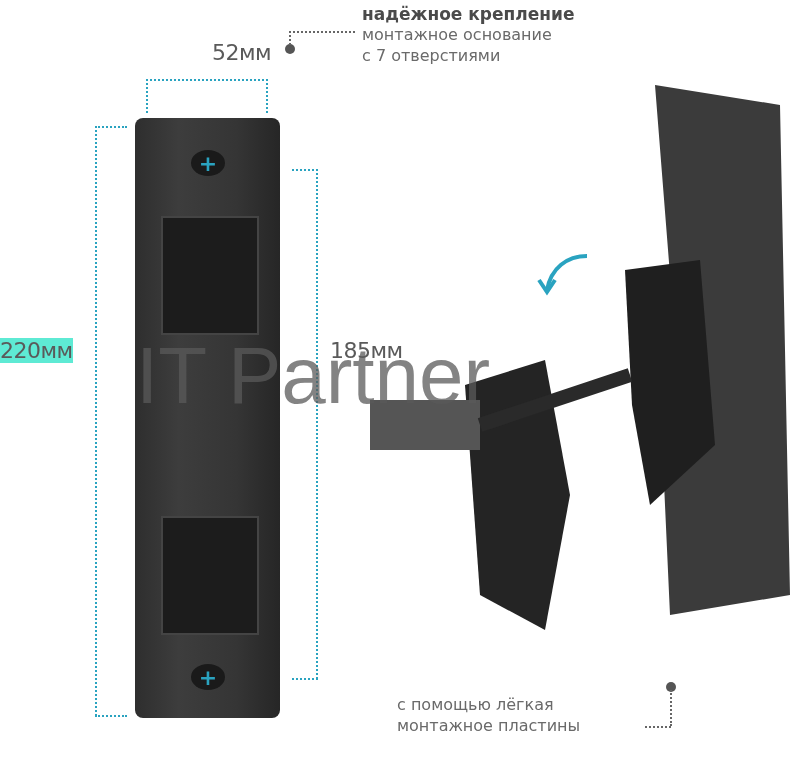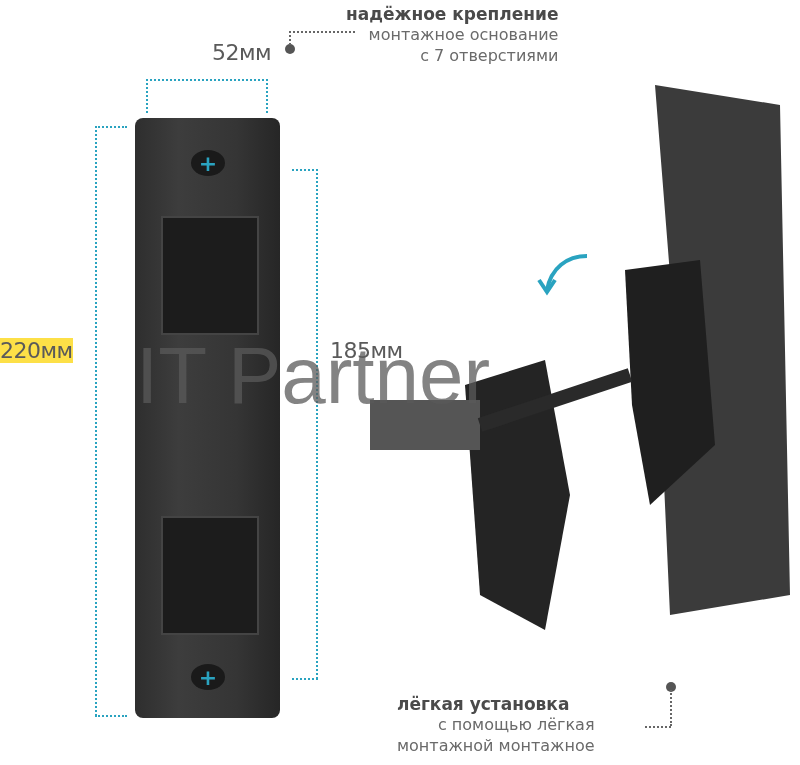--- a/index.html
+++ b/index.html
@@ -5,55 +5,55 @@
   html, body { margin:0; padding:0; }
   body { width:800px; height:765px; background:#ffffff; position:relative; overflow:hidden; font-family:"DejaVu Sans", sans-serif; }
   .abs { position:absolute; }
   .dim { color:#5a5a5a; font-size:22px; letter-spacing:-0.5px; }
   .dotv { border-left:2px dotted #2aa3c0; }
   .doth { border-top:2px dotted #2aa3c0; }
   .gdotv { border-left:2px dotted #666; }
   .gdoth { border-top:2px dotted #666; }
   .gdot { width:10px; height:10px; border-radius:50%; background:#555; }
   .bold { font-weight:bold; color:#4a4a4a; font-size:17px; }
-  .desc { color:#6a6a6a; font-size:16px; line-height:21px;text-align:right; }
+  .desc { color:#6a6a6a; font-size:16px; line-height:21px; }
   .plate { background:linear-gradient(90deg,#2e2e2e,#3d3d3d 30%,#353535 70%,#262626); border-radius:8px; }
   .hole { width:34px; height:26px; border-radius:50%; background:#1a1a1a; display:flex; align-items:center; justify-content:center; color:#2aa3c0; font-weight:bold; font-size:22px; }
   .window { background:#1c1c1c; border:2px solid #444; }
   .wm { color:rgba(90,90,90,0.75); font-size:80px; font-family:"Liberation Sans", sans-serif;margin-left:28px; }
 </style>
 </head>
 <body>
 
 <div class="abs dim" style="left:172px;top:40px;margin-left:40px;">52мм</div>
 <div class="abs doth" style="left:146px;top:79px;width:122px;"></div>
 <div class="abs dotv" style="left:146px;top:79px;height:34px;"></div>
 <div class="abs dotv" style="left:266px;top:79px;height:34px;"></div>
 
 <div class="abs doth" style="left:95px;top:126px;width:32px;"></div>
 <div class="abs dotv" style="left:95px;top:126px;height:590px;"></div>
 <div class="abs doth" style="left:95px;top:715px;width:32px;"></div>
-<div class="abs dim" style="left:0;top:338px;background:#fde047;">220мм</div>
+<div class="abs dim" style="left:0;top:338px;background:#5eead4;">220мм</div>
 
 <div class="abs doth" style="left:292px;top:169px;width:26px;"></div>
 <div class="abs dotv" style="left:316px;top:169px;height:510px;"></div>
 <div class="abs doth" style="left:292px;top:678px;width:26px;"></div>
 <div class="abs dim" style="left:330px;top:338px;text-align:right;">185мм</div>
 
 <div class="abs plate" style="left:135px;top:118px;width:145px;height:600px;">
   <div class="abs hole" style="left:56px;top:32px;">+</div>
   <div class="abs window" style="left:26px;top:98px;width:94px;height:115px;"></div>
   <div class="abs window" style="left:26px;top:398px;width:94px;height:115px;"></div>
   <div class="abs hole" style="left:56px;top:546px;">+</div>
 </div>
 
 <div class="abs gdot" style="left:285px;top:44px;"></div>
 <div class="abs gdotv" style="left:289px;top:31px;height:14px;"></div>
 <div class="abs gdoth" style="left:289px;top:31px;width:66px;"></div>
-<div class="abs" style="left:346px;top:4px;">
+<div class="abs" style="left:362px;top:4px;">
   <div class="bold">надёжное крепление</div>
   <div class="desc">монтажное основание</div>
   <div class="desc">с 7 отверстиями</div>
 </div>
 
 <svg class="abs" style="left:370px;top:75px;" width="430" height="560">
   <polygon points="285,10 410,30 420,520 300,540 290,320 300,200" fill="#3b3b3b"></polygon>
   <polygon points="255,195 330,185 345,370 280,430 262,330" fill="#1f1f1f"></polygon>
   <polygon points="95,310 175,285 200,420 175,555 110,520" fill="#242424"></polygon>
   <rect x="0" y="325" width="110" height="50" fill="#555"></rect>
@@ -63,16 +63,15 @@
   <path d="M52 6 C32 6 16 18 12 40" fill="none" stroke="#2aa3c0" stroke-width="4"></path>
   <path d="M4 30 L12 42 L20 30" fill="none" stroke="#2aa3c0" stroke-width="4"></path>
 </svg>
 
 <div class="abs wm" style="left:108px;top:330px;">IT Partner</div>
 
 <div class="abs gdot" style="left:666px;top:682px;"></div>
 <div class="abs gdotv" style="left:670px;top:690px;height:36px;"></div>
 <div class="abs gdoth" style="left:645px;top:726px;width:26px;"></div>
 <div class="abs" style="left:397px;top:694px;">
-  <div class="bold">лёгкая установка</div>
   <div class="desc">с помощью лёгкая</div>
-  <div class="desc">монтажной монтажное</div>
+  <div class="desc">монтажное пластины</div>
 </div>
 
 </body></html>

